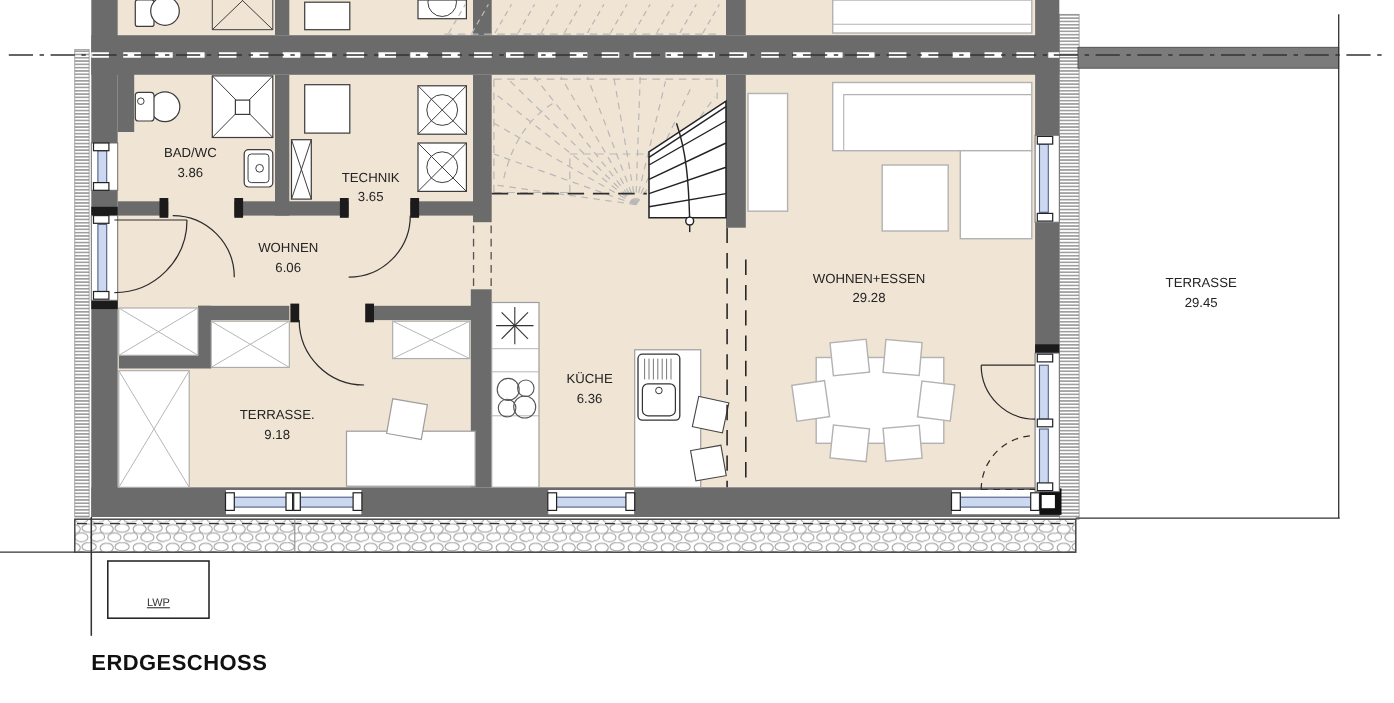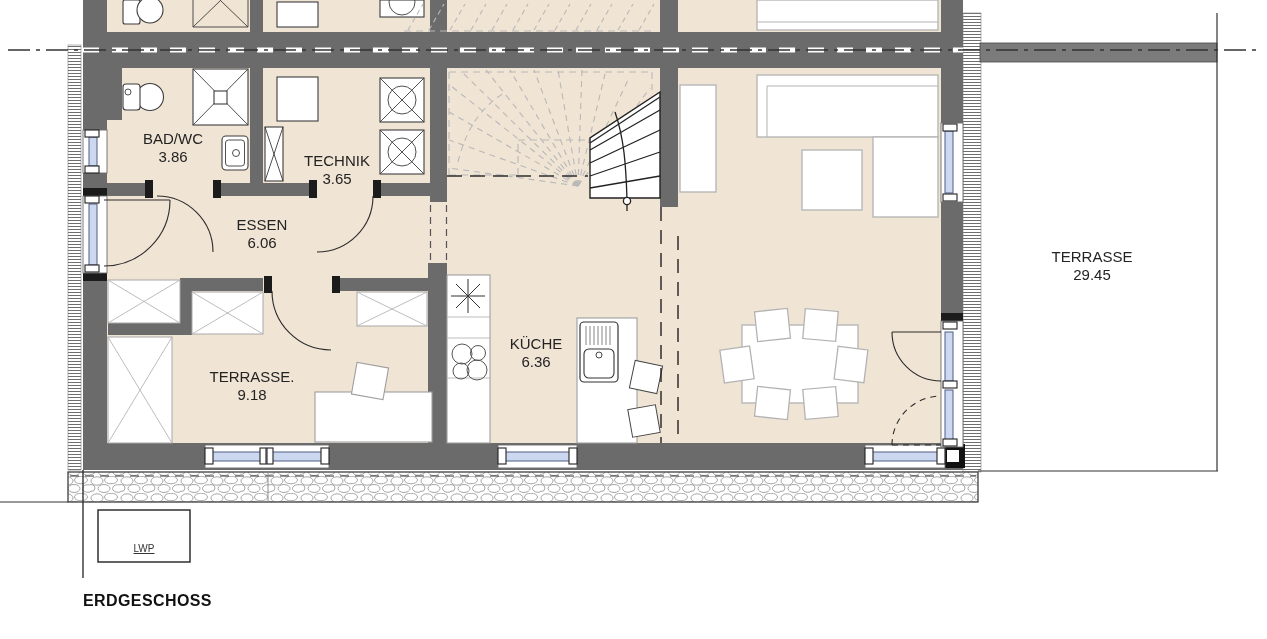--- a/index.html
+++ b/index.html
@@ -24,23 +24,23 @@
   .fix{fill:#fff;stroke:#3c3c3c;stroke-width:1.1;}
   .fixl{stroke:#3c3c3c;stroke-width:0.9;fill:none;}
   .furn{fill:#fff;stroke:#b3b3b3;stroke-width:1.3;}
   .furn2{fill:#fff;stroke:#9e9e9e;stroke-width:1.1;}
   .closet{fill:#fff;stroke:#a8a8a8;stroke-width:1;}
   .closetl{stroke:#b5b5b5;stroke-width:0.9;}
   .dark{stroke:#2b2b2b;stroke-width:1.1;fill:none;}
   .stair{stroke:#222;stroke-width:1.3;fill:none;}
   .ghost{stroke:#b8b8b8;stroke-width:1.1;fill:none;}
   .room-label{position:absolute;transform:translateX(-50%);text-align:center;
-    color:#232323;font-size:15px;line-height:18px;white-space:nowrap;}
+    color:#232323;font-size:12px;line-height:18px;white-space:nowrap;}
   .room-label .area{display:block;}
-  #floor-title{position:absolute;left:83px;top:592px;font-size:16px;font-weight:bold;
+  #floor-title{position:absolute;left:83px;top:592px;font-size:20px;font-weight:bold;
     letter-spacing:.4px;color:#111;}
   #lwp-label{position:absolute;left:144px;top:543px;transform:translateX(-50%);
     font-size:10px;color:#333;text-decoration:underline;}
 </style>
 </head>
 <body>
 
 <div id="stage">
 
 <svg id="plan-svg" width="1267" height="639" viewBox="0 0 1267 639">
@@ -374,31 +374,35 @@
 
 <div class="room-label" style="left:173px;top:130px">
   <span>BAD/WC</span>
   <span class="area">3.86</span>
 </div>
 <div class="room-label" style="left:337px;top:152px">
   <span>TECHNIK</span>
   <span class="area">3.65</span>
 </div>
 <div class="room-label" style="left:262px;top:216px">
-  <span>ESSEN</span>
+  <span>WOHNEN</span>
   <span class="area">6.06</span>
 </div>
 <div class="room-label" style="left:252px;top:368px">
   <span>TERRASSE.</span>
   <span class="area">9.18</span>
 </div>
 <div class="room-label" style="left:536px;top:335px">
   <span>KÜCHE</span>
   <span class="area">6.36</span>
 </div>
+<div class="room-label" style="left:790px;top:244px">
+  <span>WOHNEN+ESSEN</span>
+  <span class="area">29.28</span>
+</div>
 <div class="room-label" style="left:1092px;top:248px">
   <span>TERRASSE</span>
   <span class="area">29.45</span>
 </div>
 
 <div id="lwp-label">LWP</div>
 <div id="floor-title">ERDGESCHOSS</div>
 
 </div>
 

